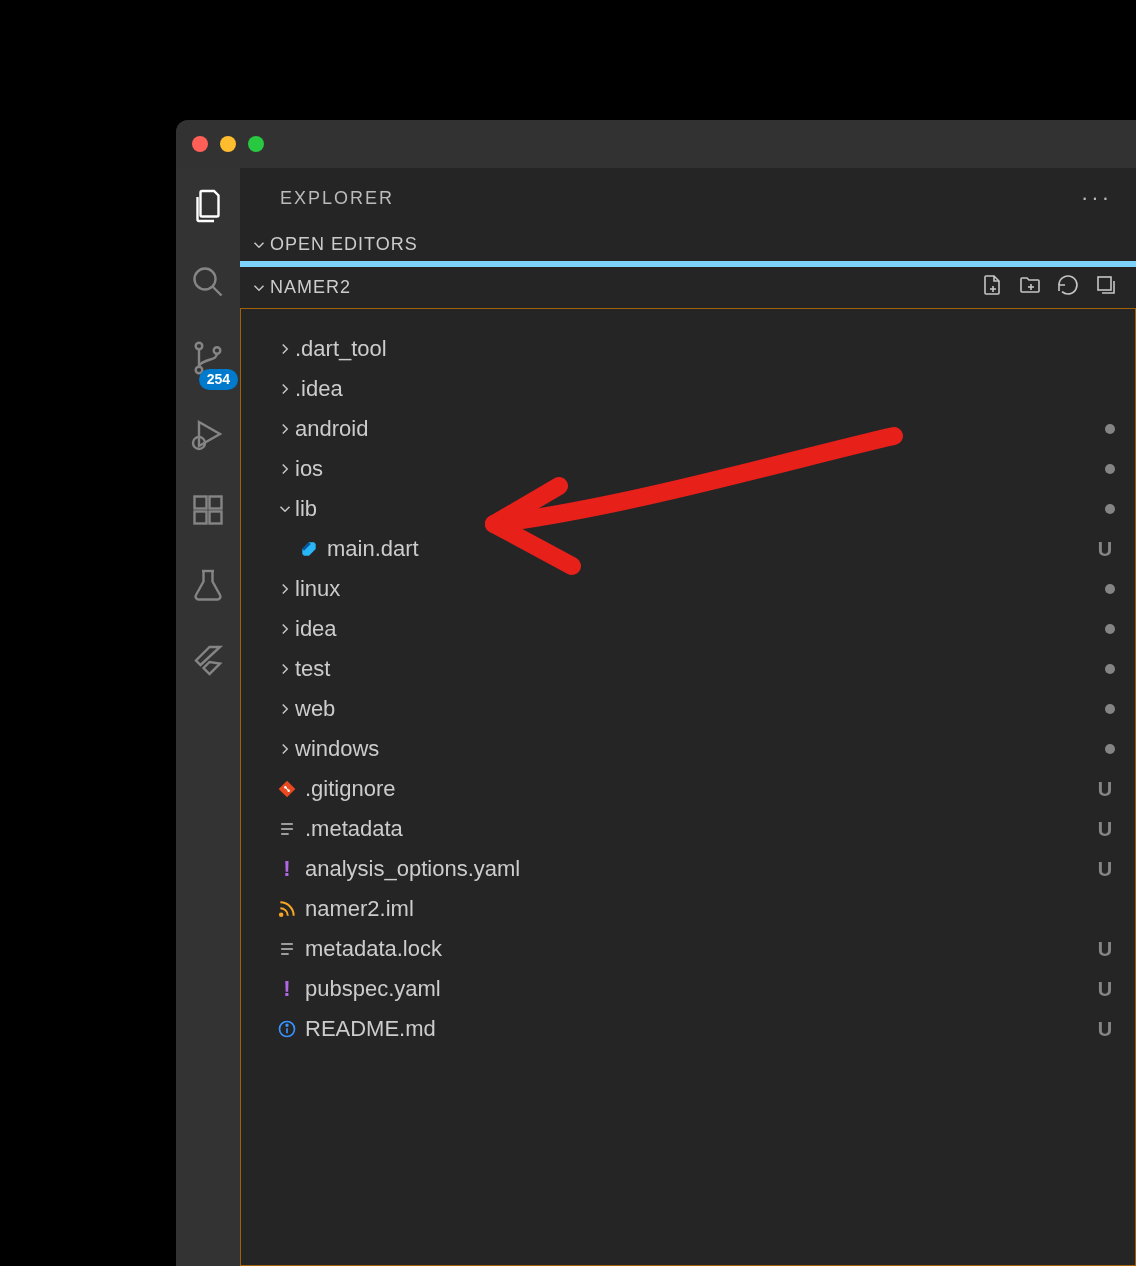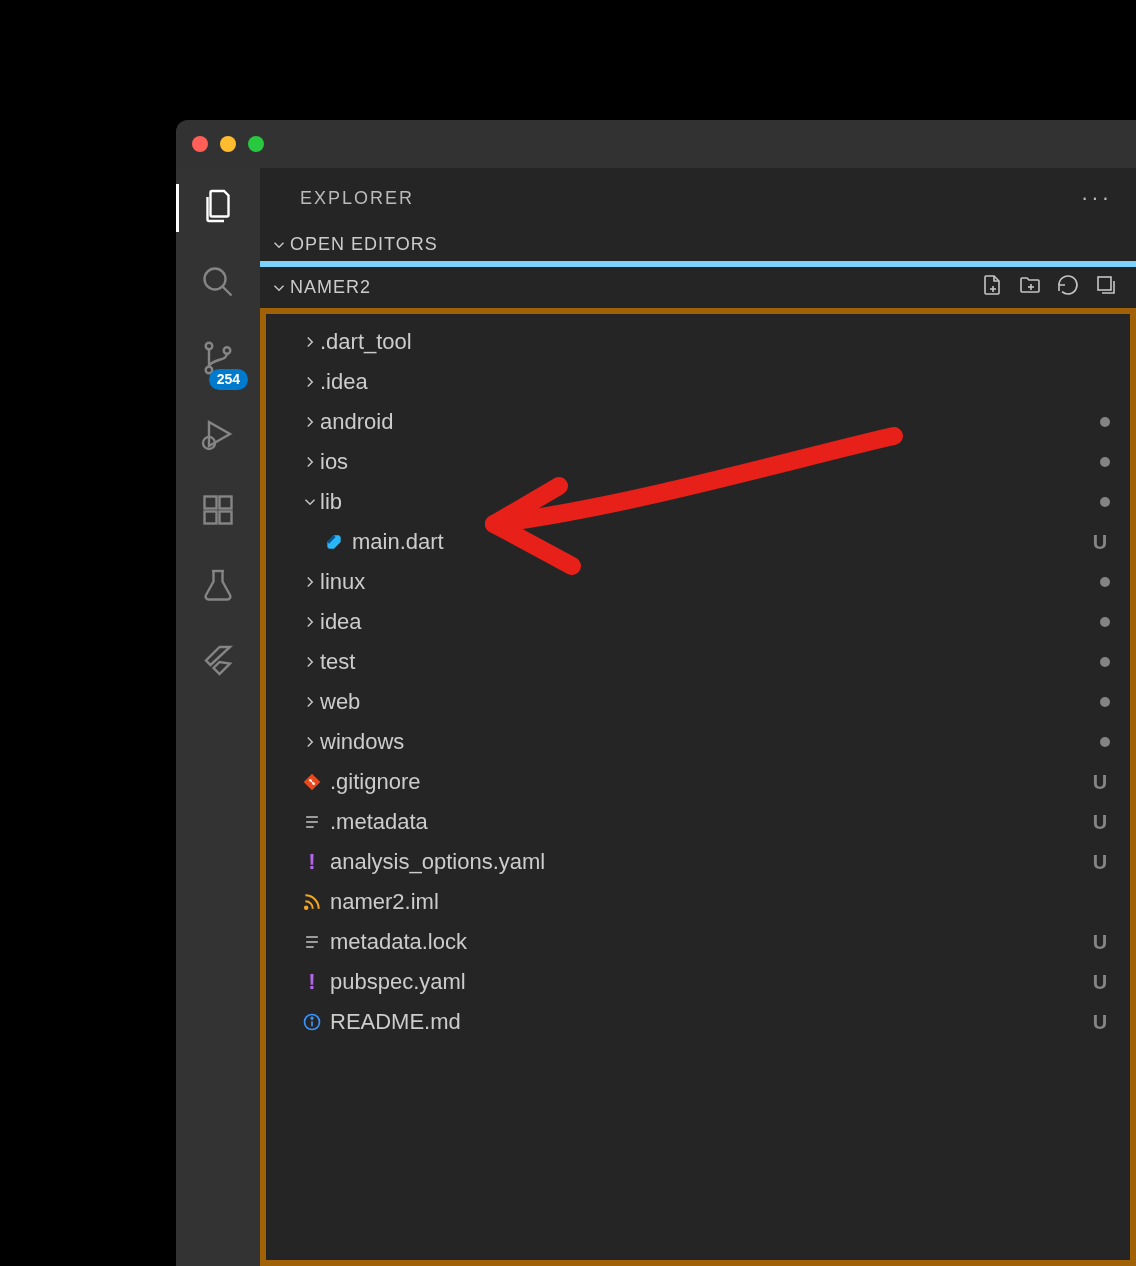--- a/index.html
+++ b/index.html
@@ -35,21 +35,21 @@
   .tl-yellow { background: #febc2e; }
   .tl-green  { background: #28c840; }
 
   .body {
     display: flex;
     height: calc(100% - 48px);
   }
 
   
   .activitybar {
-    width: 84px;
+    width: 64px;
     background: #333333;
     display: flex;
     flex-direction: column;
     align-items: center;
     padding-top: 16px;
     gap: 28px;
   }
   .act-item {
     width: 84px;
     height: 48px;
@@ -117,24 +117,24 @@
   .section-toolbar {
     margin-left: auto;
     display: flex;
     gap: 14px;
     padding-right: 10px;
     color: #c5c5c5;
   }
   .section-toolbar svg { width: 24px; height: 24px; cursor: pointer; }
 
   .tree {
-    border: 6px solid #a16207;
+    border: 1px solid #a16207;
     flex: 1;
     overflow: auto;
-    padding-top: 8px;
+    padding-top: 20px;
     background: #252526;
   }
   .row {
     display: flex;
     align-items: center;
     height: 40px;
     padding-right: 20px;
     font-size: 22px;
     color: #ccc;
     cursor: pointer;

